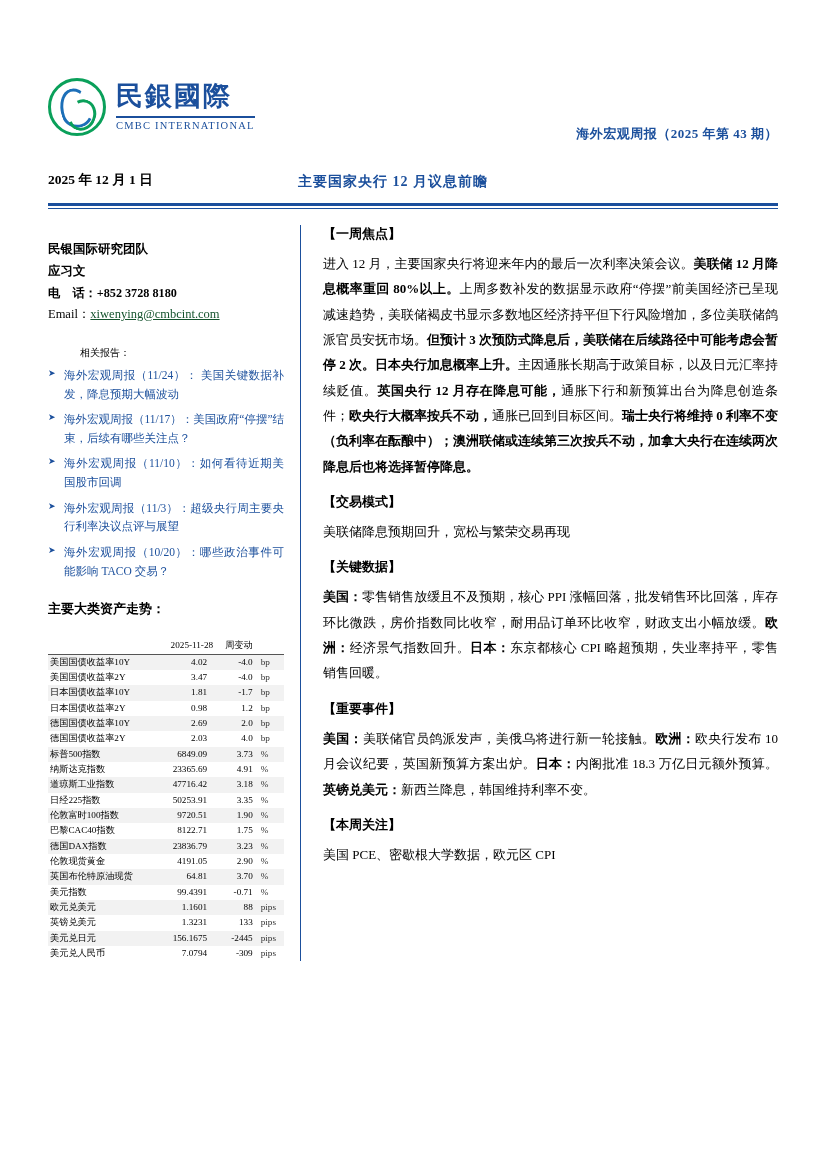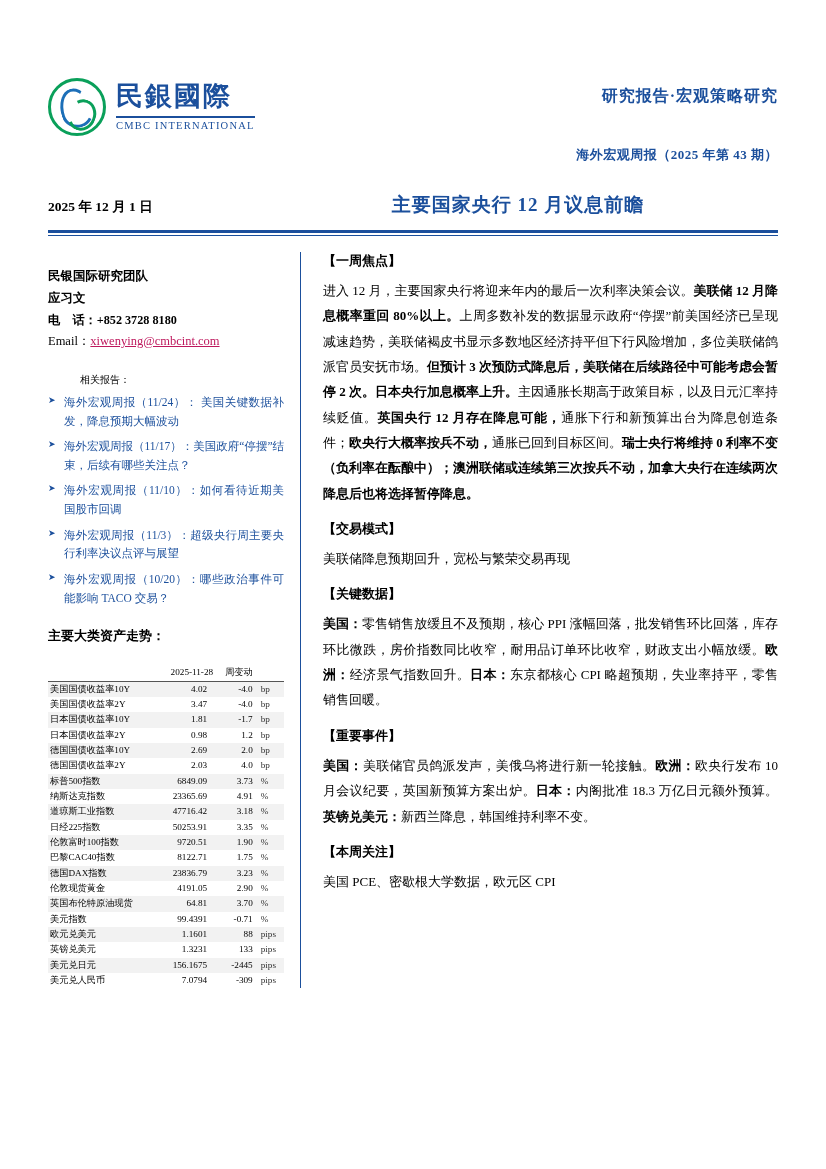--- a/index.html
+++ b/index.html
@@ -28,35 +28,35 @@
   }
   .logo-text{line-height:1;}
   .logo-cn{font-size:27px;font-weight:bold;color:#1b4f9c;letter-spacing:2px;font-family:"Liberation Serif",serif;}
   .logo-en{font-size:10.5px;color:#1b4f9c;letter-spacing:1.2px;margin-top:6px;border-top:2px solid #1b4f9c;padding-top:3px;text-align:center;}
   .header-right{text-align:right;padding-top:8px;}
   .hr-line1{font-size:16px;font-weight:bold;color:#1b4f9c;letter-spacing:1px;}
   .hr-line2{font-size:13px;font-weight:bold;color:#1b4f9c;letter-spacing:0.5px;margin-top:39px;}
 
   .title-row{display:flex;align-items:flex-end;margin-top:28px;}
   .doc-date{font-size:13.5px;font-weight:bold;width:250px;padding-bottom:2px;}
-  .doc-title{flex:1;text-align:center;font-size:19px;font-weight:bold;color:#1b4f9c;letter-spacing:1px;padding-right:40px;}
+  .doc-title{flex:1;text-align:left;font-size:14px;font-weight:bold;color:#1b4f9c;letter-spacing:1px;padding-right:40px;}
 
   .rule{height:3px;background:#1b4f9c;margin-top:12px;}
   .rule.thin{height:1px;background:#1b4f9c;margin-top:2px;}
 
   
   .cols{display:flex;margin-top:16px;}
   .left{width:252px;padding-right:16px;box-sizing:border-box;}
   .divider{width:1px;background:#1b4f9c;margin:0 10px 0 0;}
   .right{flex:1;padding-left:12px;box-sizing:border-box;}
 
   .team{font-size:12.5px;font-weight:bold;line-height:1.75;margin-top:14px;}
   .team .contact{font-weight:bold;font-size:12.2px;}
   .team .email{font-weight:normal;}
-  .email-link{color:#be185d;text-decoration:underline;margin-top:19px;}
+  .email-link{color:#14532d;text-decoration:underline;margin-top:19px;}
 
   .sec-title{font-size:10px;font-weight:normal;margin-top:20px;margin-bottom:6px;margin-left:32px;}
   .rel-list{list-style:none;margin:0;padding:0;}
   .rel-list li{
     font-size:11.5px;line-height:1.62;color:#1b4f9c;margin-bottom:7px;
     padding-left:16px;position:relative;text-align:justify;
   }
   .rel-list li:before{content:"\27A4";position:absolute;left:0;top:0;font-size:9px;color:#1b4f9c;}
 
   
@@ -84,21 +84,20 @@
 
   <div class="header">
     <div class="logo">
       <div class="logo-mark"></div>
       <div class="logo-text">
         <div class="logo-cn">民銀國際</div>
         <div class="logo-en">CMBC INTERNATIONAL</div>
       </div>
     </div>
     <div class="header-right">
-      <div class="hr-line1">研究报告·宏观策略研究</div>
       <div class="hr-line2">海外宏观周报（2025 年第 43 期）</div>
     </div>
   </div>
 
   <div class="title-row">
     <div class="doc-date">2025 年 12 月 1 日</div>
     <div class="doc-title">主要国家央行 12 月议息前瞻</div>
   </div>
 
   <div class="rule"></div>

